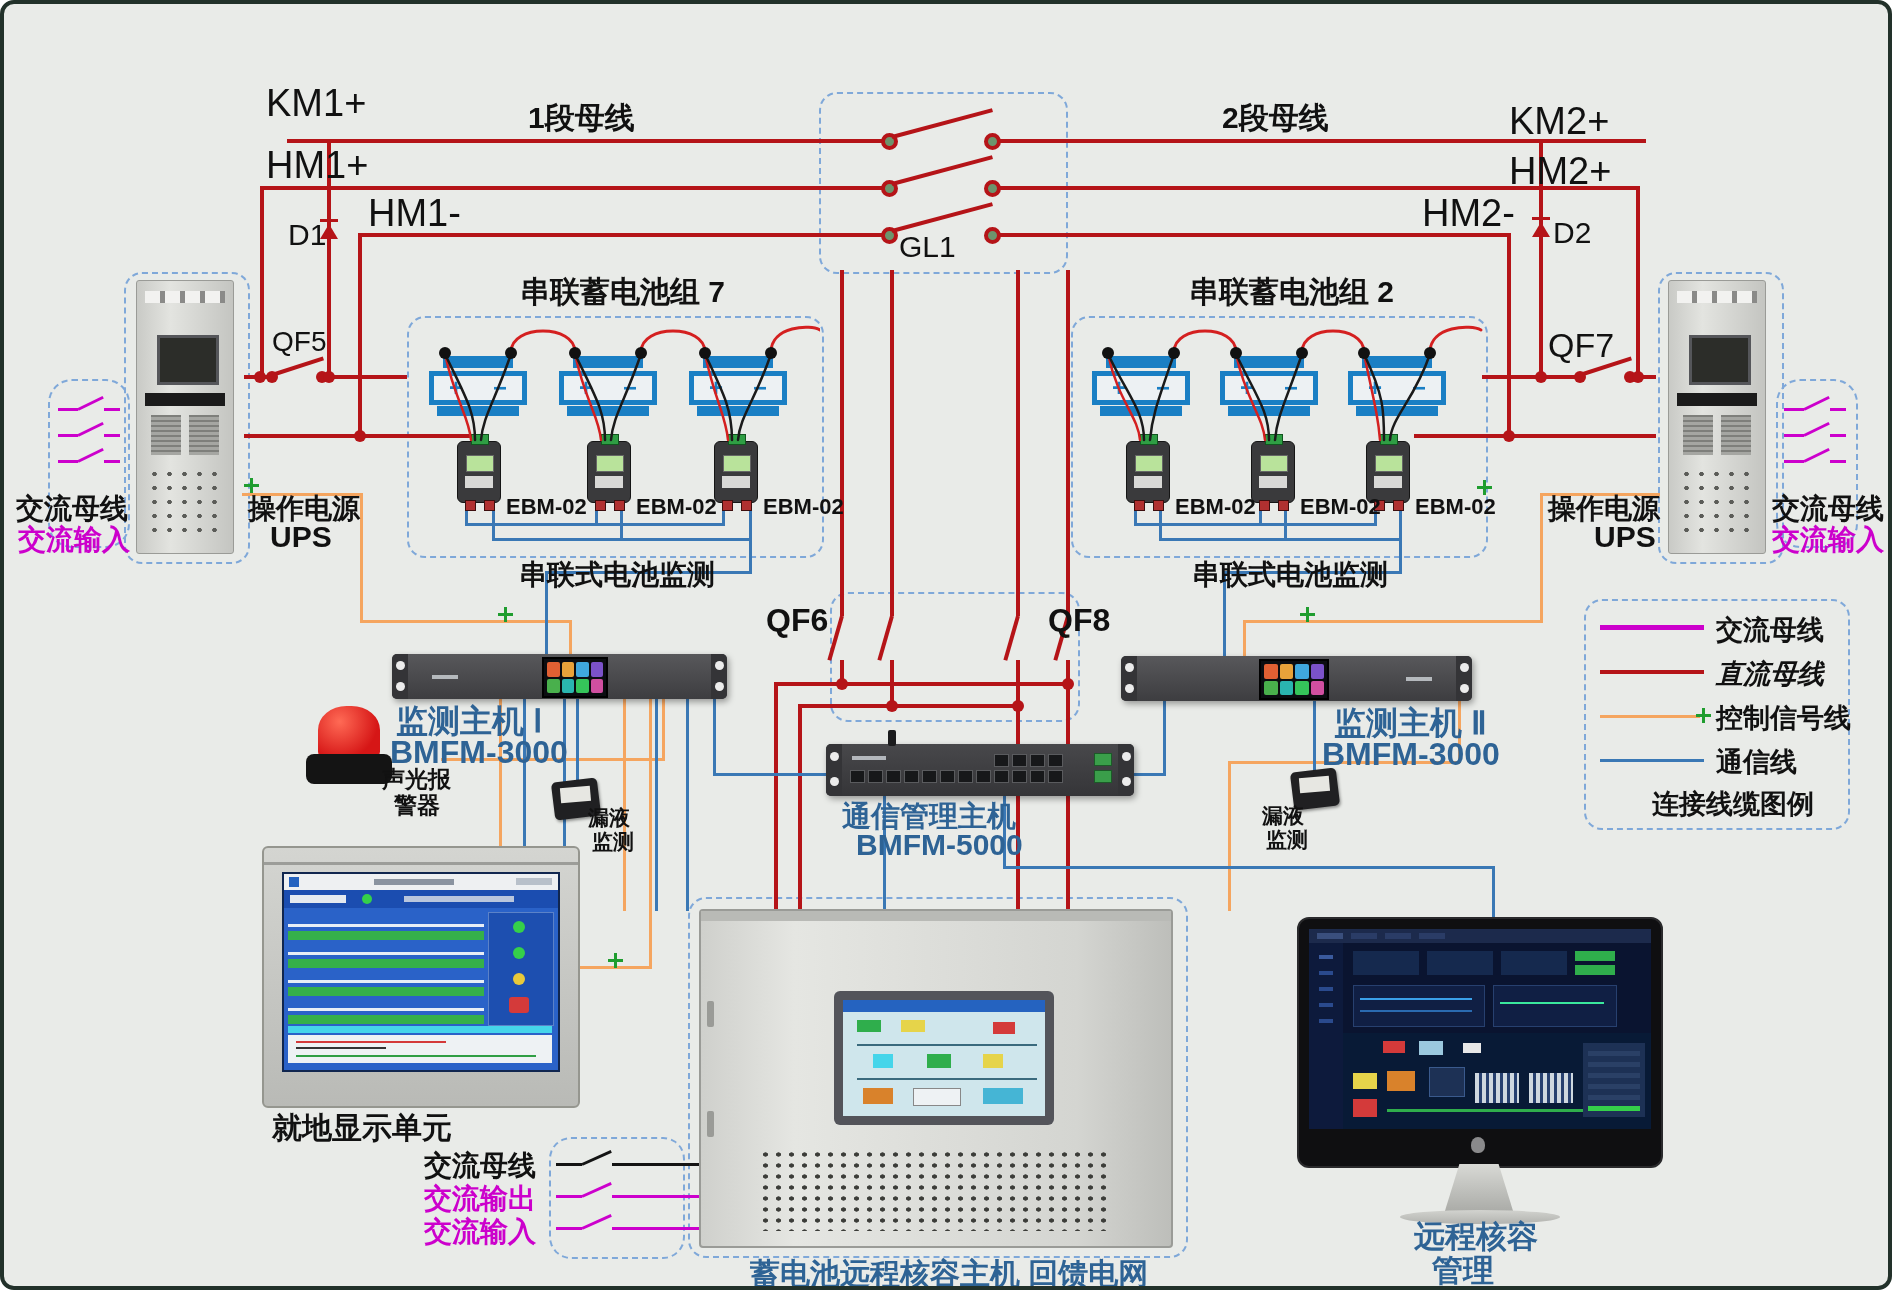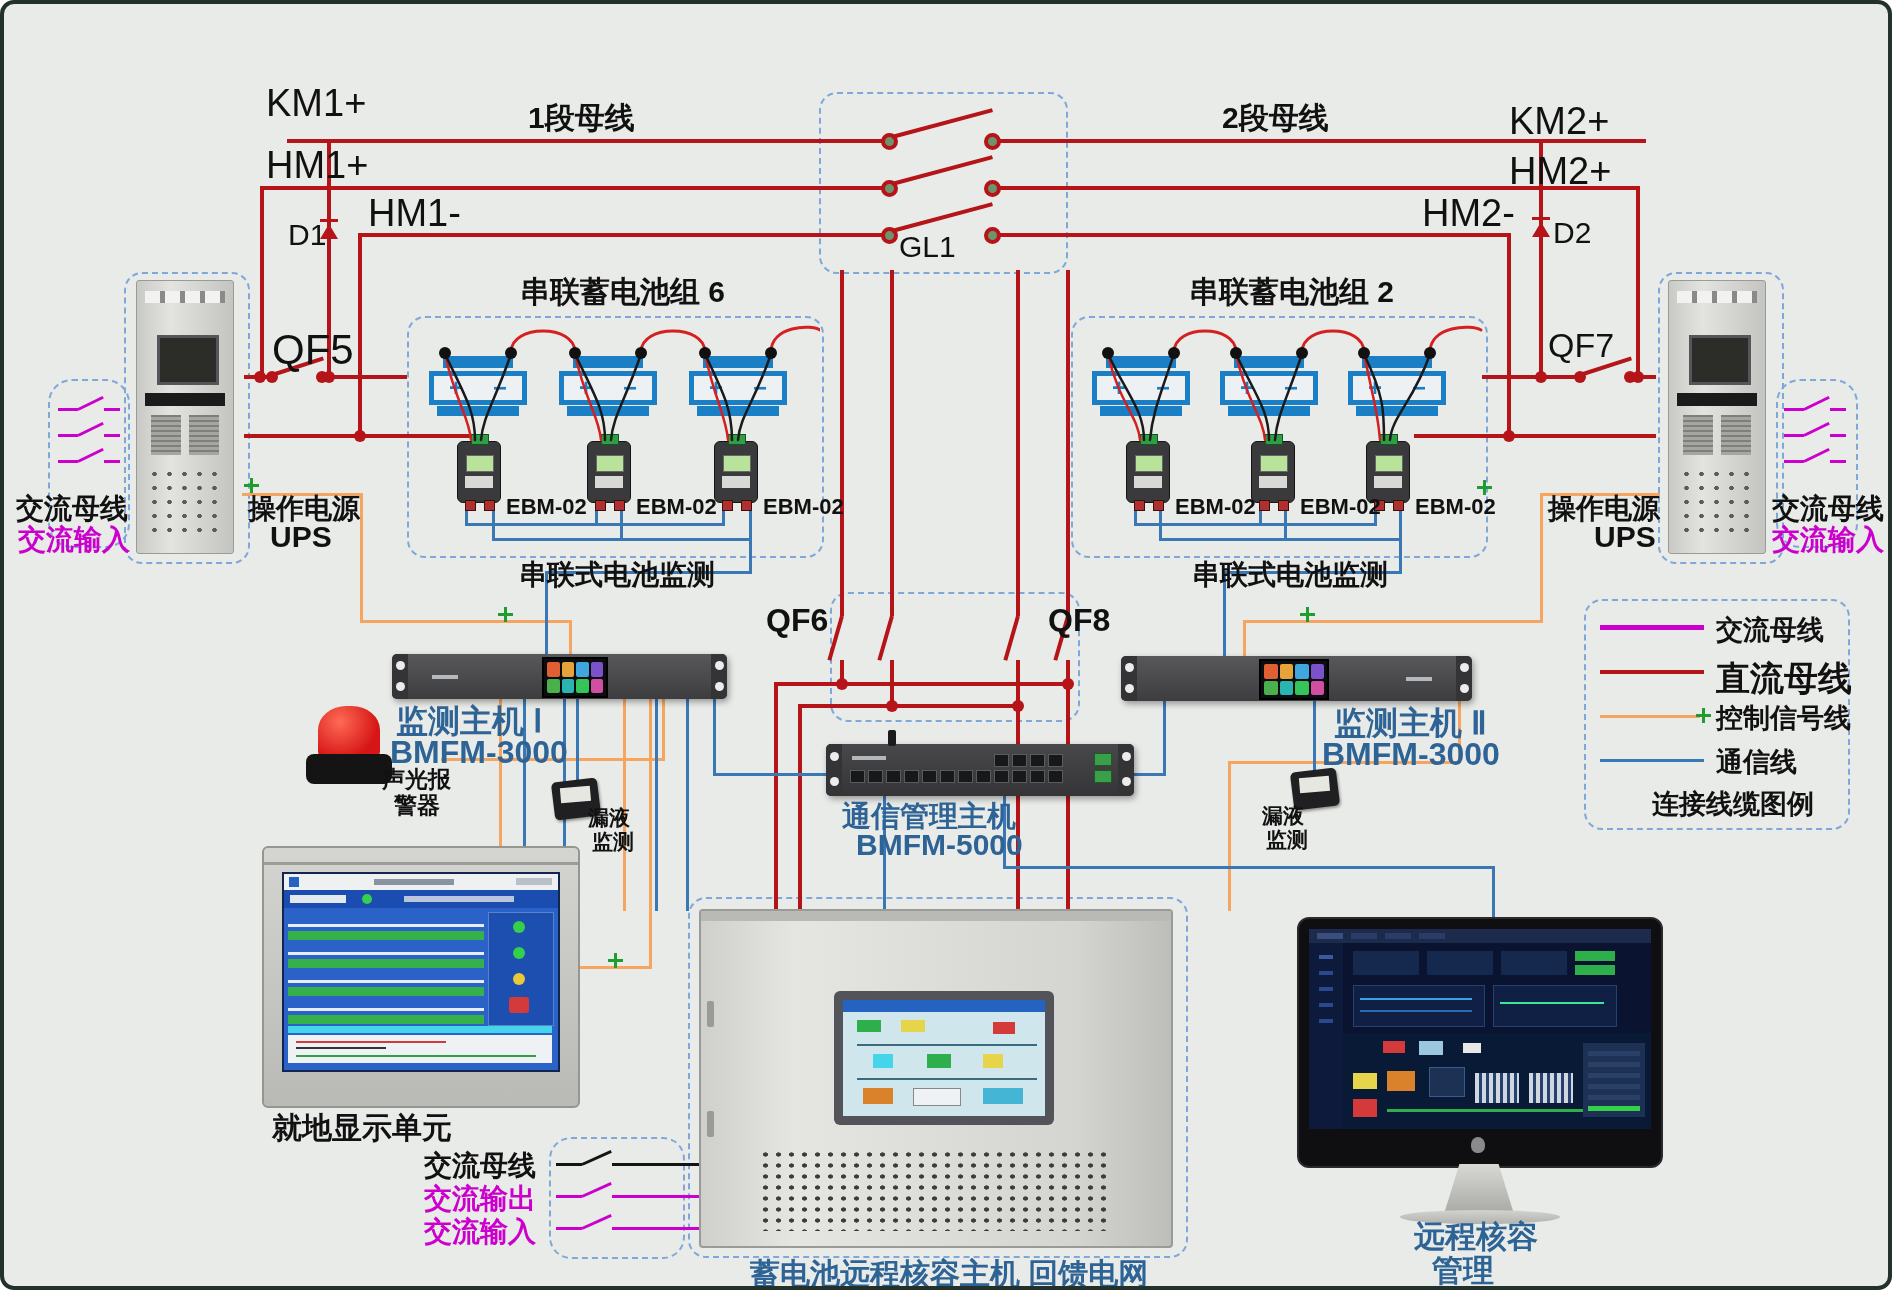--- a/index.html
+++ b/index.html
@@ -270,21 +270,21 @@
   <div class="serif" style="left:262px;top:140px;font-size:38px;">HM1+</div>
   <div class="serif" style="left:364px;top:188px;font-size:38px;">HM1-</div>
   <div class="serif" style="left:284px;top:214px;font-size:30px;">D1</div>
   <div class="cn" style="left:524px;top:94px;font-size:30px;">1段母线</div>
   <div class="serif" style="left:895px;top:226px;font-size:30px;">GL1</div>
   <div class="cn" style="left:1218px;top:94px;font-size:30px;">2段母线</div>
   <div class="serif" style="left:1505px;top:96px;font-size:38px;">KM2+</div>
   <div class="serif" style="left:1505px;top:146px;font-size:38px;">HM2+</div>
   <div class="serif" style="left:1418px;top:188px;font-size:38px;">HM2-</div>
   <div class="serif" style="left:1549px;top:212px;font-size:30px;">D2</div>
-  <div class="serif" style="left:268px;top:322px;font-size:42px;">QF5</div>
+  <div class="serif" style="left:268px;top:322px;font-size:28px;">QF5</div>
   <div class="serif" style="left:1544px;top:322px;font-size:34px;">QF7</div>
   <div class="cn" style="left:762px;top:598px;font-size:32px;">QF6</div>
   <div class="cn" style="left:1044px;top:598px;font-size:32px;">QF8</div>
 
   <div class="cab" style="left:132px;top:276px;">
     <div class="meters"></div>
       <div class="scrn"></div>
       <div class="strip"></div>
     <div class="vent" style="left:14px;"></div>
       <div class="vent" style="left:52px;"></div>
@@ -300,21 +300,21 @@
   </div>
   <div class="cn" style="left:12px;top:486px;font-size:28px;">交流母线</div>
   <div class="cn mag" style="left:14px;top:517px;font-size:28px;">交流输入</div>
   <div class="cn" style="left:244px;top:486px;font-size:28px;">操作电源</div>
   <div class="cn" style="left:266px;top:516px;font-size:30px;">UPS</div>
   <div class="cn" style="left:1544px;top:486px;font-size:28px;">操作电源</div>
   <div class="cn" style="left:1590px;top:516px;font-size:30px;">UPS</div>
   <div class="cn" style="left:1768px;top:486px;font-size:28px;">交流母线</div>
   <div class="cn mag" style="left:1768px;top:517px;font-size:28px;">交流输入</div>
 
-  <div class="cn" style="left:516px;top:268px;font-size:30px;">串联蓄电池组 6</div>
+  <div class="cn" style="left:516px;top:268px;font-size:30px;">串联蓄电池组 7</div>
   <div class="cn" style="left:1185px;top:268px;font-size:30px;">串联蓄电池组 2</div>
 
   <div class="bat" style="left:425px;top:340px;">
       <div class="t"></div>
       <div class="b">
         <span>+</span>
         <span>−</span>
       </div>
       <div class="f"></div>
     </div>
@@ -680,21 +680,21 @@
   </div>
   <div class="stand" style="left:1440px;top:1160px;width:70px;height:50px;"></div>
   <div class="base" style="left:1396px;top:1206px;width:160px;height:14px;"></div>
   <div class="cn blue" style="left:1410px;top:1212px;font-size:31px;">远程核容</div>
   <div class="cn blue" style="left:1428px;top:1246px;font-size:31px;">管理</div>
 
   <div>
     <div class="w h" style="left: 1596px; top: 621px; width: 104px; height: 5px; background: rgb(204, 0, 204);"></div>
     <div class="cn" style="left:1712px;top:608px;font-size:27px;">交流母线</div>
     <div class="w h" style="left: 1596px; top: 666px; width: 104px; height: 4px; background: rgb(181, 20, 24);"></div>
-    <div class="cn" style="left:1712px;top:652px;font-size:34px;">直流母线</div>
+    <div class="cn" style="left:1712px;top:652px;font-size:27px;font-style:italic;">直流母线</div>
     <div class="w h3" style="left: 1596px; top: 711px; width: 100px; background: rgb(245, 165, 95);"></div>
     <div class="plus" style="left:1692px;top:704px;"></div>
     <div class="cn" style="left:1712px;top:696px;font-size:27px;">控制信号线</div>
     <div class="w h3" style="left: 1596px; top: 755px; width: 104px; background: rgb(58, 120, 181);"></div>
     <div class="cn" style="left:1712px;top:740px;font-size:27px;">通信线</div>
     <div class="cn" style="left:1648px;top:782px;font-size:27px;">连接线缆图例</div>
   </div>
 
 
 </div>

